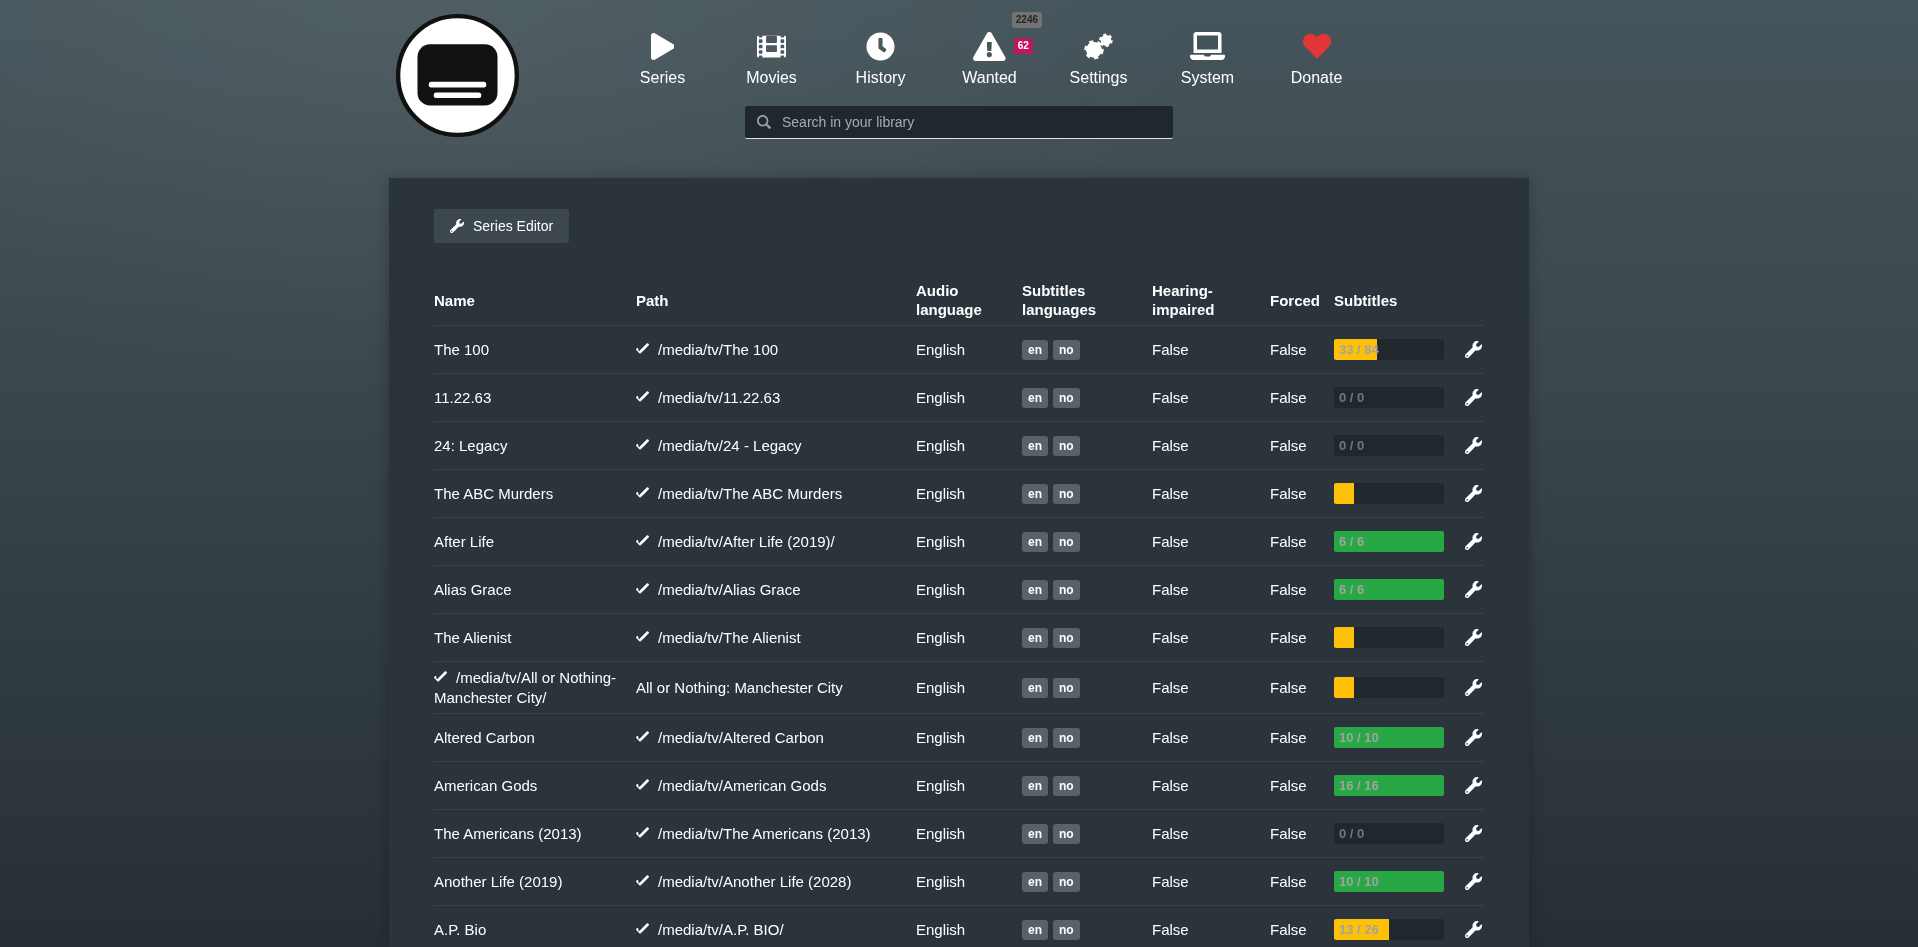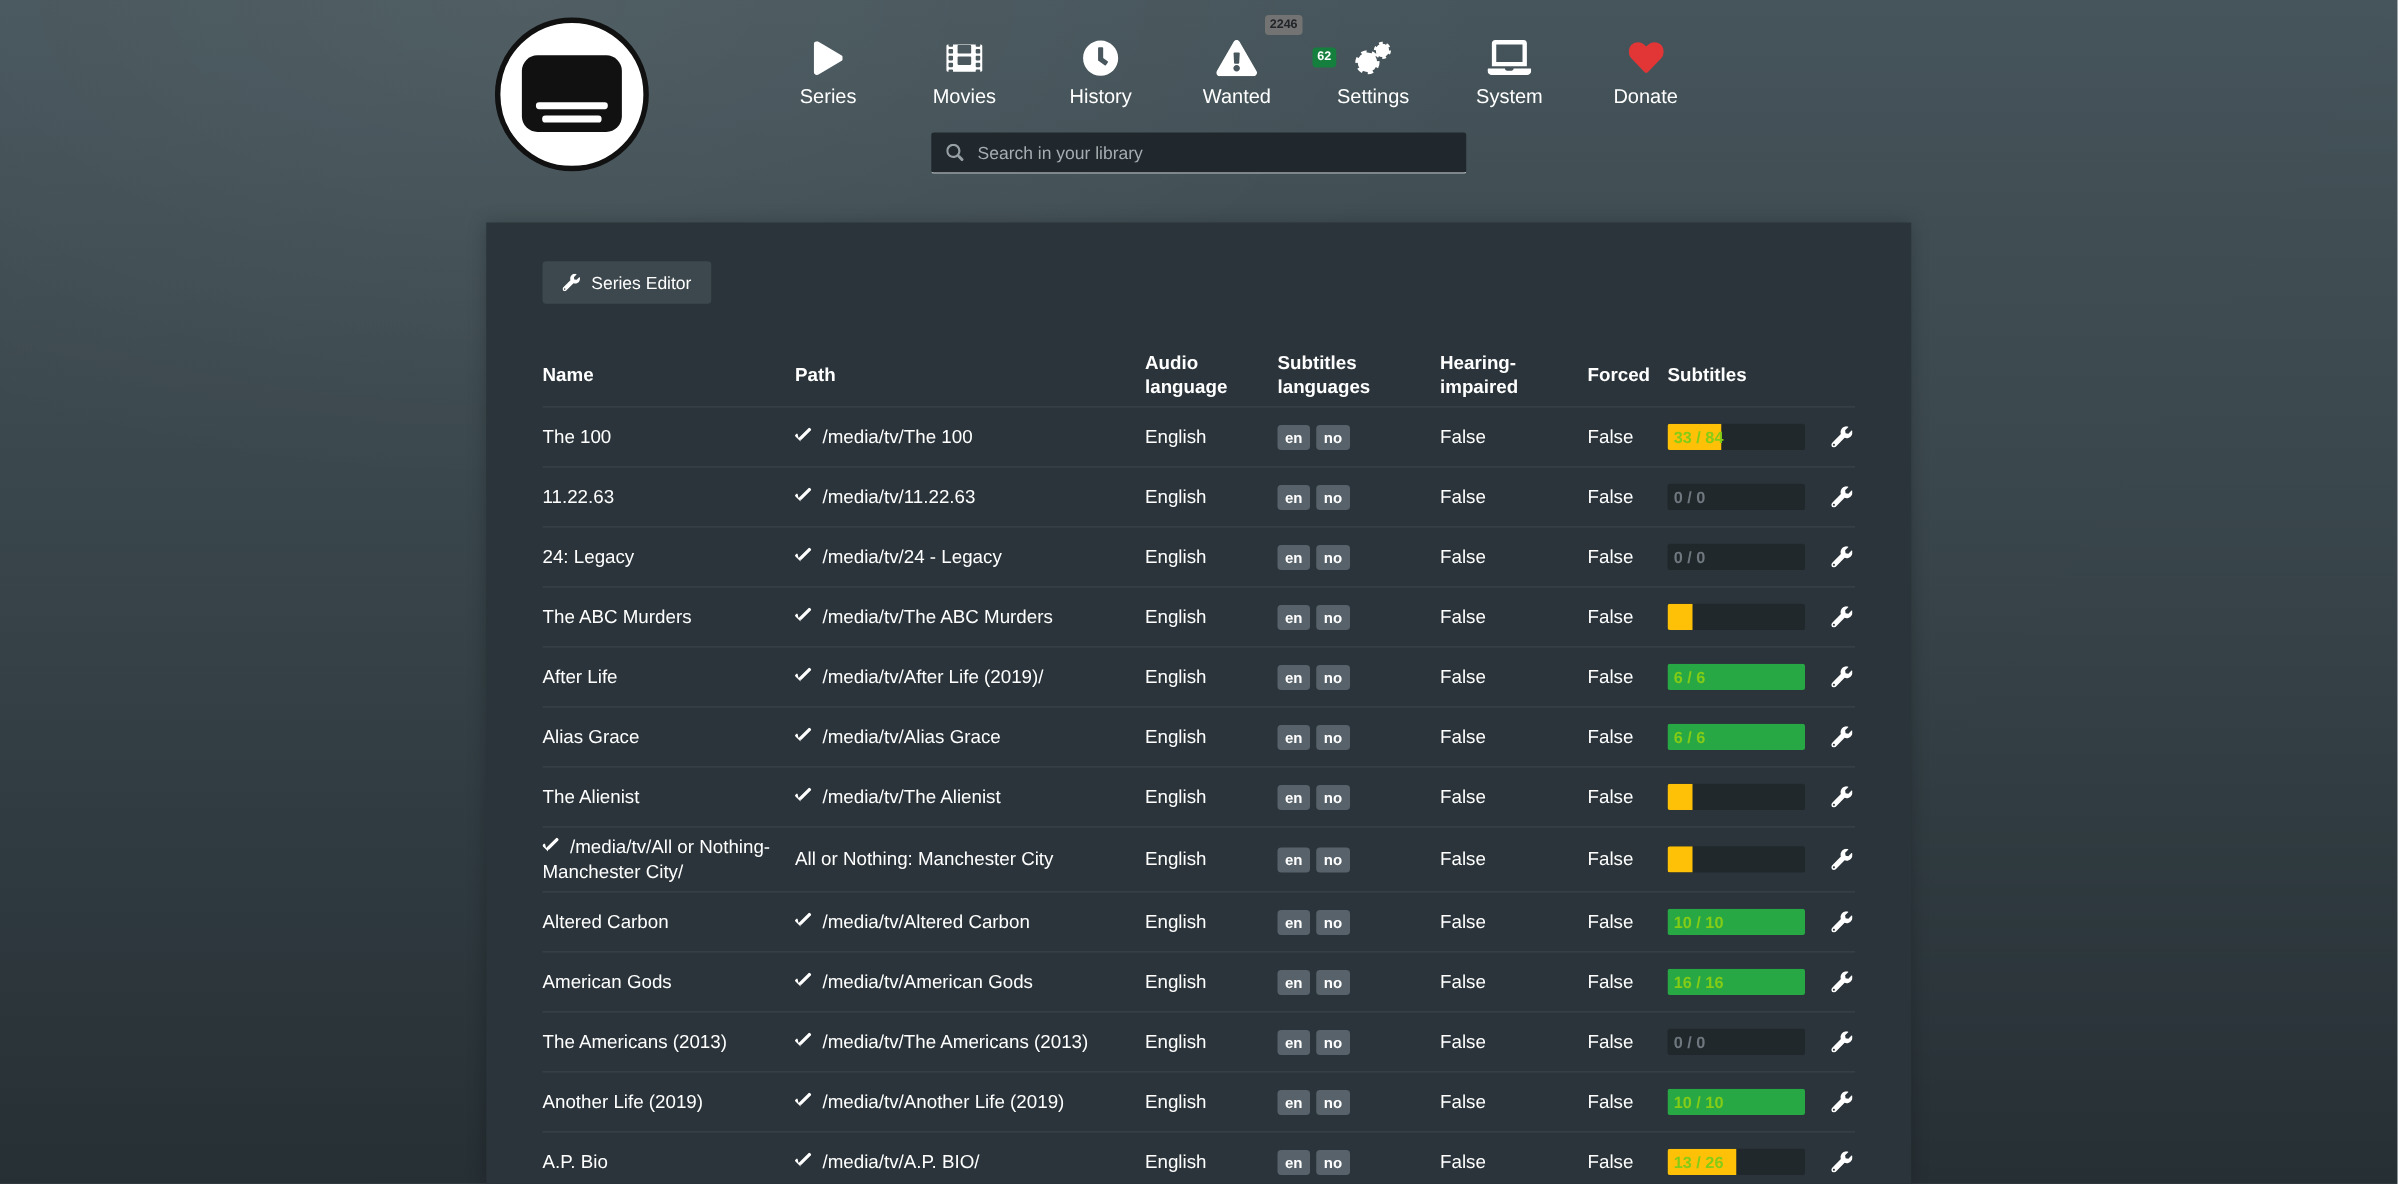--- a/index.html
+++ b/index.html
@@ -21,21 +21,21 @@
 
   .nav { position:absolute; left:608px; top:26px; display:flex; }
   .nav-item { width:109px; display:flex; flex-direction:column; align-items:center; cursor:pointer; }
   .nav-icon { position:relative; height:40px; display:flex; align-items:center; justify-content:center; }
   .nav-icon svg { display:block; fill:#fff; }
   .nav-label { font-size:16px; margin-top:3px; color:#fff; }
 
   .nav-badge { position:absolute; font-size:10px; font-weight:bold; line-height:1;
                padding:3px 4px; border-radius:3px; white-space:nowrap; }
   .nav-badge.top { background:#737373; color:#212529; top:-14px; left:calc(100% + 6px); }
-  .nav-badge.bottom { background:#15803d; color:#fff; top:12px; left:calc(100% + 8px);margin-left:36px; }
+  .nav-badge.bottom { background:#be185d; color:#fff; top:12px; left:calc(100% + 8px); }
 
   .search-wrap { position:absolute; left:745px; top:106px; width:428px; height:33px;
                  background:#20282d; border-radius:2px; border-bottom:1px solid #dfe3e4;
                  display:flex; align-items:center; }
   .search-wrap svg { width:14px; height:14px; fill:#97a1a5; margin:0 9px 0 12px; flex:none; }
   .search-wrap input { flex:1; background:transparent; border:none; outline:none;
                        color:#dfe3e5; font-size:14px; font-family:inherit; }
   .search-wrap input::placeholder { color:#a5adb1; }
 
   
@@ -58,21 +58,21 @@
 
   .path-cell .check { width:13px; height:13px; fill:#fff; margin-right:9px; vertical-align:-1px; }
 
   .lang-badge { display:inline-block; background:#57626a; color:#fff; font-size:12px;
     font-weight:bold; line-height:1; padding:4px 6px; border-radius:3px; margin-right:5px; }
 
   .progress { position:relative; width:110px; height:21px; background:#20282c;
               border-radius:2px; overflow:hidden; }
   .progress-fill { height:100%; width:0; }
   .progress-label { position:absolute; left:5px; top:0; line-height:21px;
-                    font-size:13px; font-weight:bold; color:#84cc16; }
+                    font-size:13px; font-weight:bold; color:#a3a3a3; }
   .progress-label.empty { color:#6e787e; font-weight:bold; }
 
   .action-cell { display:flex; justify-content:flex-end; padding-right:2px !important; }
   .action-cell svg { width:17px; height:17px; fill:#fff; cursor:pointer; }
 </style>
 </head>
 <body>
 
 <div class="header">
 
@@ -449,21 +449,21 @@
               <path d="M507.73 109.1c-2.24-9.03-13.54-12.09-20.12-5.51l-74.36 74.36-67.88-11.31-11.31-67.88 74.36-74.36c6.62-6.62 3.43-17.9-5.66-20.16-47.38-11.74-99.55.91-136.58 37.93-39.64 39.64-50.55 97.1-34.05 147.2L18.74 402.76c-24.99 24.99-24.99 65.51 0 90.5 24.99 24.99 65.51 24.99 90.5 0l213.21-213.21c50.12 16.71 107.47 5.68 147.37-34.22 37.07-37.07 49.7-89.32 37.91-136.73zM64 472c-13.25 0-24-10.75-24-24 0-13.26 10.75-24 24-24s24 10.74 24 24c0 13.25-10.75 24-24 24z"></path>
             </svg>
     </div>
   </div>
 
   <div class="trow">
     <div class="cell">Another Life (2019)</div>
     <div class="cell path-cell">
       <svg class="check" viewBox="0 0 512 512">
               <path d="M173.898 439.404l-166.4-166.4c-9.997-9.997-9.997-26.206 0-36.204l36.203-36.204c9.997-9.998 26.207-9.998 36.204 0L112 332.69 432.095 12.596c9.997-9.997 26.207-9.997 36.204 0l36.203 36.204c9.997 9.997 9.997 26.206 0 36.204l-294.4 294.401c-9.998 9.997-26.207 9.997-36.204-.001z"></path>
-            </svg><span class="path-text">/media/tv/Another Life (2019)</span>
+            </svg><span class="path-text">/media/tv/Another Life (2028)</span>
     </div>
     <div class="cell">English</div>
     <div class="cell"><span class="lang-badge">en</span><span class="lang-badge">no</span></div>
     <div class="cell">False</div>
     <div class="cell">False</div>
     <div class="cell">
       <div class="progress">
         <div class="progress-fill" style="width: 100%; background: rgb(40, 167, 69);"></div>
         <span class="progress-label">10 / 10</span>
       </div>

